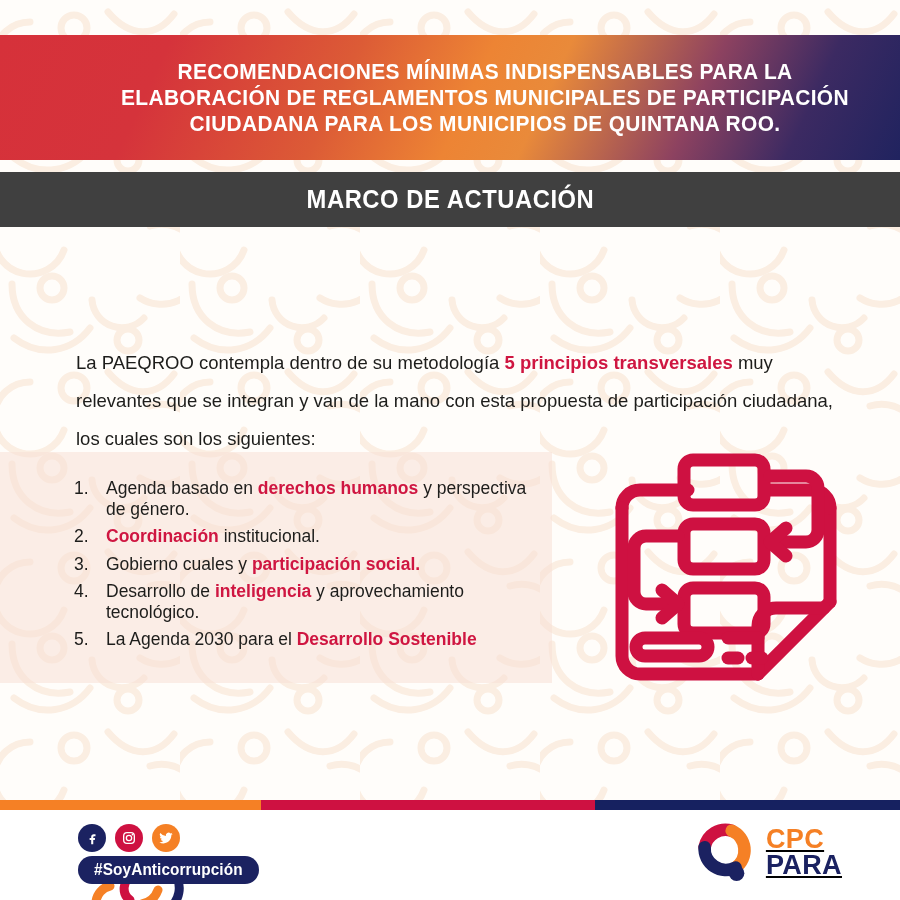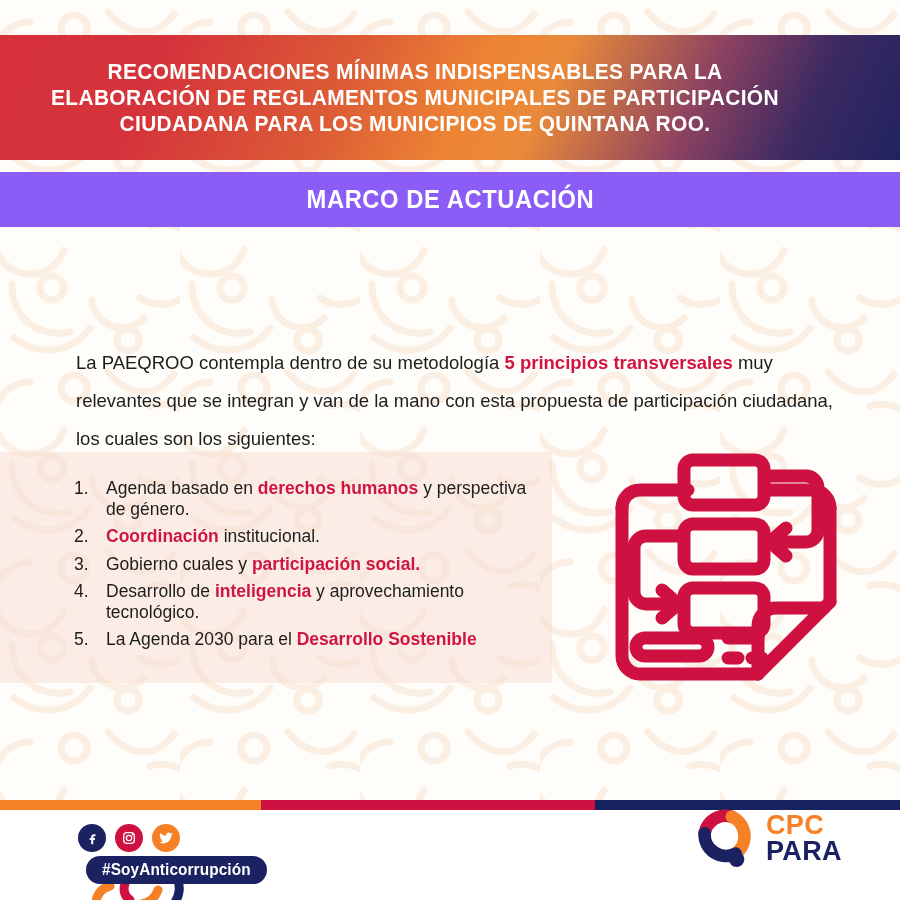--- a/index.html
+++ b/index.html
@@ -45,42 +45,42 @@
                   #d6313a 0%,
                   #d5333b 18%,
                   #dc5b36 38%,
                   #ed8434 52%,
                   #e98a3a 60%,
                   #8d4260 76%,
                   #3c2a62 88%,
                   #20235f 100%);
     display: flex;
     align-items: center;
-    justify-content: flex-start;
+    justify-content: flex-end;
   }
   .header-title {
     color: #ffffff;
     font-size: 22.5px;
     line-height: 26px;
     font-weight: 700;
     letter-spacing: 0.35px;
     text-align: center;
     text-transform: uppercase;
     width: 830px;
     transform: scaleX(0.93);
   }
 
   
   .subbanner {
     position: absolute;
     left: 0;
     top: 172px;
     width: 900px;
     height: 55px;
-    background: #8b5cf6;
+    background: #404040;
     display: flex;
     align-items: center;
     justify-content: center;
   }
   .subbanner-title {
     color: #ffffff;
     font-size: 25px;
     font-weight: 700;
     letter-spacing: 0.6px;
     text-transform: uppercase;
@@ -199,21 +199,21 @@
     position: absolute;
     left: -42px;
     top: 8px;
     width: 230px;
     height: 70px;
     z-index: 1;
   }
 
   .hashtag-pill {
     position: absolute;
-    left: 8px;
+    left: 0;
     top: 32px;
     height: 28px;
     padding: 0 13px;
     background: #1b2261;
     border-radius: 14px;
     display: flex;
     align-items: center;
     justify-content: center;
     z-index: 4;
   }
@@ -222,24 +222,25 @@
     font-size: 16px;
     font-weight: 700;
     letter-spacing: 0.1px;
     white-space: nowrap;
     transform: scaleX(0.96);
   }
 
   .logo-block {
     position: absolute;
     right: 58px;
-    top: 8px;
+    top: 22px;
     display: flex;
     align-items: center;
     gap: 11px;
+    text-decoration: underline;
   }
   .logo-mark { width: 62px; height: 62px; display: block; }
   .logo-words {
     display: flex;
     flex-direction: column;
     line-height: 0.95;
   }
   .logo-cpc {
     color: #f58025;
     font-size: 27px;

